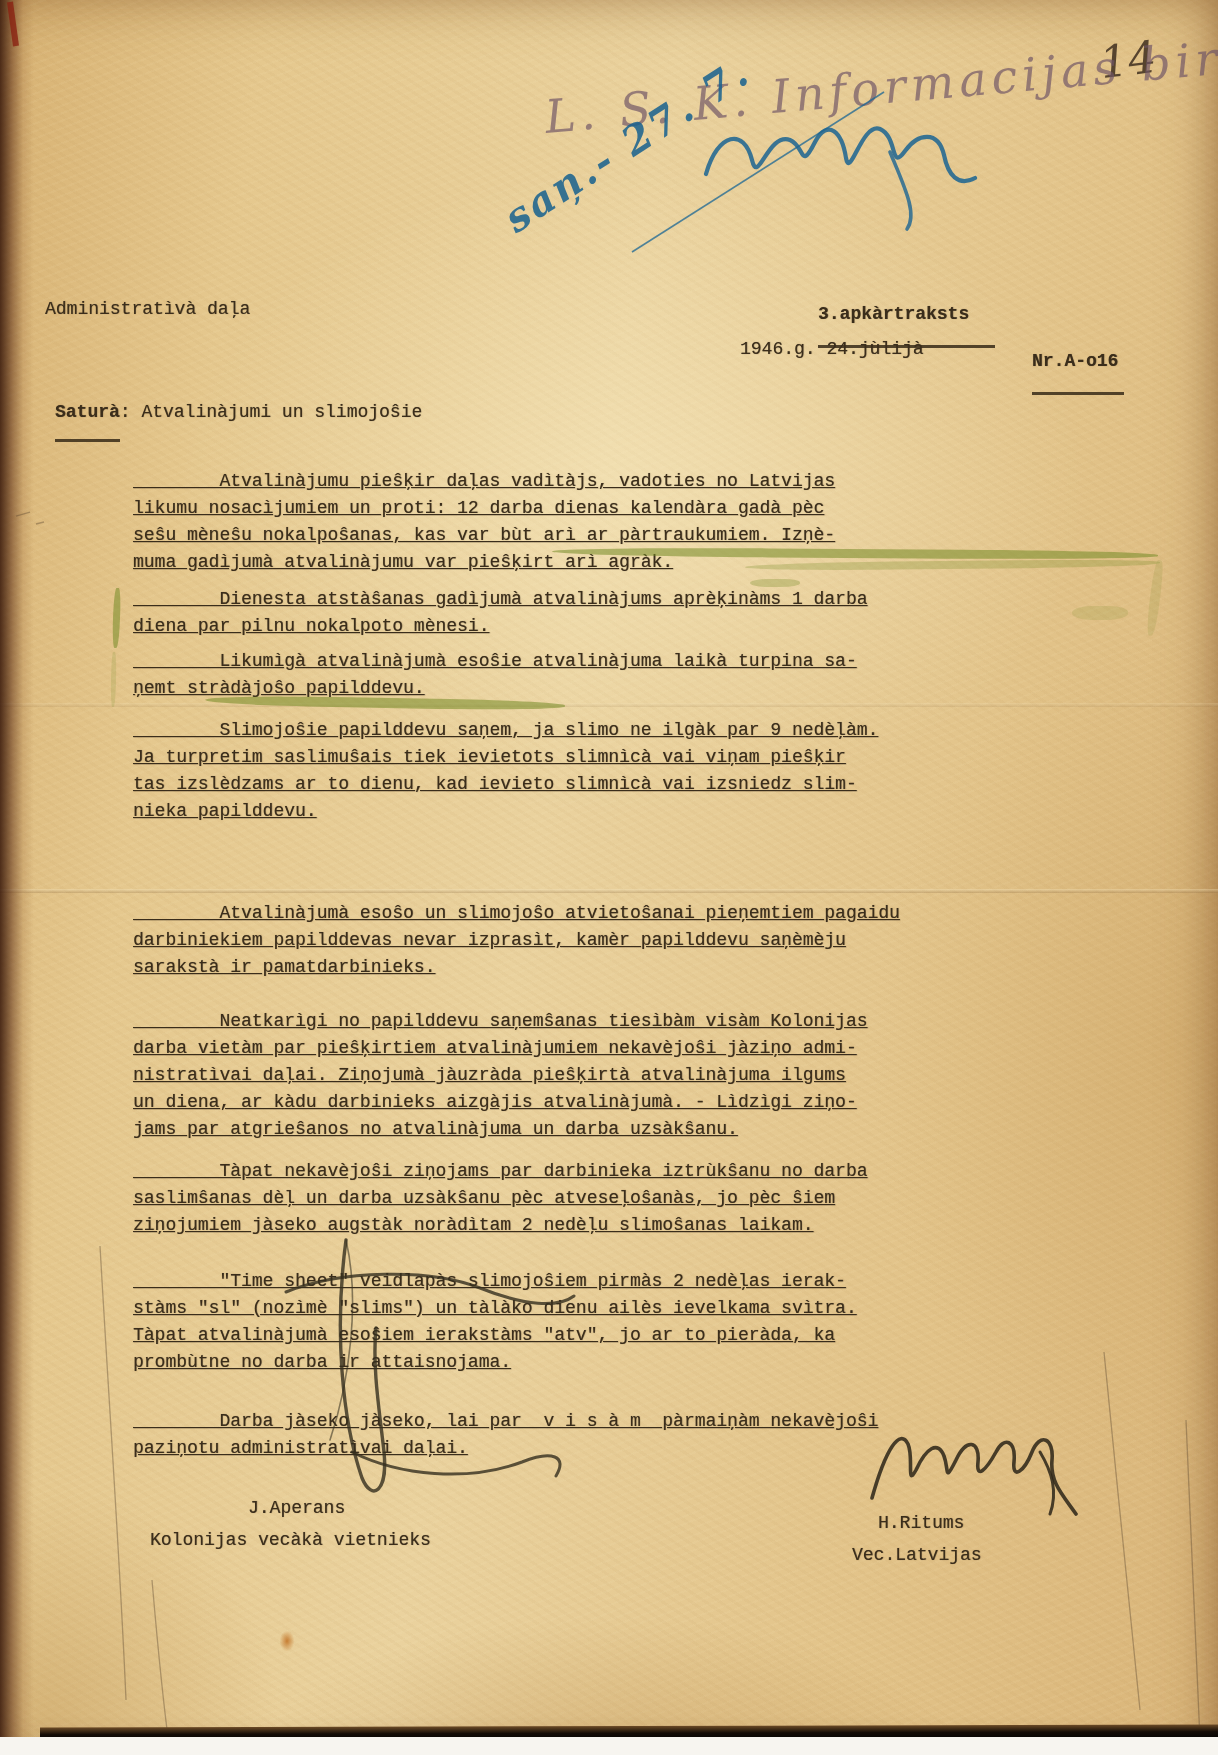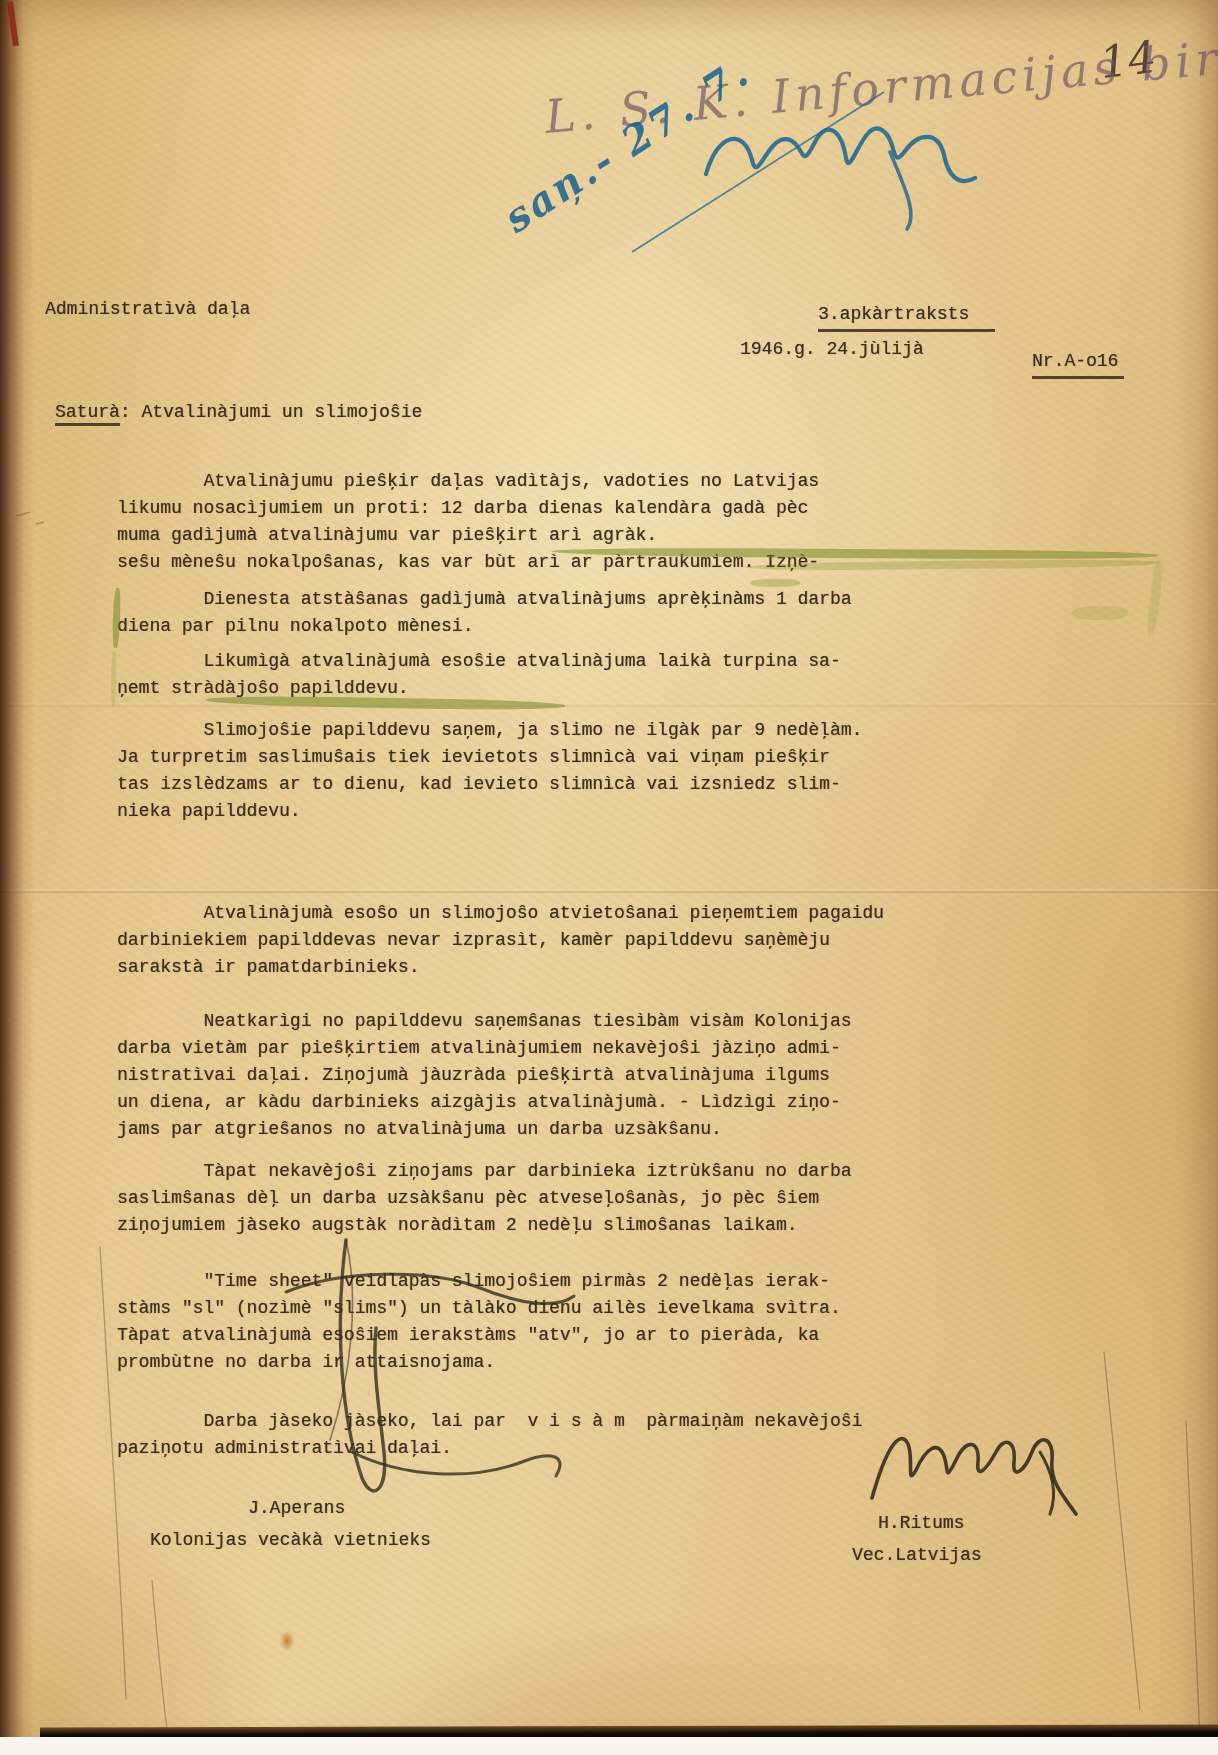--- a/index.html
+++ b/index.html
@@ -25,27 +25,27 @@
   .bottom-shadow{position:absolute;left:40px;top:1726px;width:1178px;height:13px;
     background:linear-gradient(#6b4a26, #140c06 55%, #070503);transform:rotate(-.15deg);}
   .bottom-white{position:absolute;left:0;top:1737px;width:1218px;height:18px;background:#f7f5f0;}
   .crease{position:absolute;left:0;width:100%;height:4px;
     background:linear-gradient(rgba(255,242,205,.45), rgba(110,75,35,.3));}
   .crease.c1{top:889px;opacity:.75;}
   .crease.c2{top:703px;opacity:.4;}
   
   .tw{position:absolute;font-size:18px;line-height:27px;color:#3a2d1b;white-space:pre;
       text-shadow:.4px .4px .8px rgba(58,44,26,.6);}
-  .u{border-bottom:3px solid rgba(55,42,24,.85);padding-bottom:1px;}
+  .u{border-bottom:3px solid rgba(55,42,24,.85);padding-bottom:17px;font-weight:bold;}
   .dept{left:45px;top:296px;}
   .doctype{left:818px;top:301px;padding-right:26px;}
   .docdate{left:740px;top:336px;text-align:right;}
   .docnum{left:1032px;top:348px;padding-right:6px;}
   .subject{left:55px;top:399px;}
-  .para{left:117px;}
+  .para{left:133px;text-decoration:underline;}
   .p1{top:468px;} .p2{top:586px;} .p3{top:648px;} .p4{top:717px;}
   .p5{top:900px;} .p6{top:1008px;} .p7{top:1158px;} .p8{top:1268px;} .p9{top:1408px;}
   .sigl-name{left:248px;top:1495px;}
   .sigl-title{left:150px;top:1527px;}
   .sigr-name{left:878px;top:1510px;}
   .sigr-title{left:852px;top:1542px;}
   
   .hand{position:absolute;font-family:"DejaVu Serif",serif;font-style:italic;white-space:nowrap;}
   .pagenum{left:1100px;top:34px;font-size:44px;color:rgba(62,46,30,.85);transform:rotate(-7deg);}
   .pencil-note{left:545px;top:90px;font-size:46px;letter-spacing:5px;
@@ -76,21 +76,21 @@
   <div class="hand pagenum">14</div>
   <div class="hand pencil-note">L. S. K. Informacijas birojs</div>
   <div class="hand blue-note">saņ.- 27. 7.</div>
 
   <div class="tw dept">Administratìvà daļa</div>
   <div class="tw doctype u">3.apkàrtraksts</div>
   <div class="tw docdate">1946.g. 24.jùlijà</div>
   <div class="tw docnum u">Nr.A-o16</div>
   <div class="tw subject"><span class="u">Saturà</span><span>: Atvalinàjumi un slimojoŝie</span></div>
 
-  <div class="tw para p1"><div>        Atvalinàjumu pieŝķir daļas vadìtàjs, vadoties no Latvijas</div><div>likumu nosacìjumiem un proti: 12 darba dienas kalendàra gadà pèc</div><div>muma gadìjumà atvalinàjumu var pieŝķirt arì agràk.</div><div>seŝu mèneŝu nokalpoŝanas, kas var bùt arì ar pàrtraukumiem. Izņè-</div></div>
+  <div class="tw para p1"><div>        Atvalinàjumu pieŝķir daļas vadìtàjs, vadoties no Latvijas</div><div>likumu nosacìjumiem un proti: 12 darba dienas kalendàra gadà pèc</div><div>seŝu mèneŝu nokalpoŝanas, kas var bùt arì ar pàrtraukumiem. Izņè-</div><div>muma gadìjumà atvalinàjumu var pieŝķirt arì agràk.</div></div>
   <div class="tw para p2"><div>        Dienesta atstàŝanas gadìjumà atvalinàjums aprèķinàms 1 darba</div><div>diena par pilnu nokalpoto mènesi.</div></div>
   <div class="tw para p3"><div>        Likumìgà atvalinàjumà esoŝie atvalinàjuma laikà turpina sa-</div><div>ņemt stràdàjoŝo papilddevu.</div></div>
   <div class="tw para p4"><div>        Slimojoŝie papilddevu saņem, ja slimo ne ilgàk par 9 nedèļàm.</div><div>Ja turpretim saslimuŝais tiek ievietots slimnìcà vai viņam pieŝķir</div><div>tas izslèdzams ar to dienu, kad ievieto slimnìcà vai izsniedz slim-</div><div>nieka papilddevu.</div></div>
   <div class="tw para p5"><div>        Atvalinàjumà esoŝo un slimojoŝo atvietoŝanai pieņemtiem pagaidu</div><div>darbiniekiem papilddevas nevar izprasìt, kamèr papilddevu saņèmèju</div><div>sarakstà ir pamatdarbinieks.</div></div>
   <div class="tw para p6"><div>        Neatkarìgi no papilddevu saņemŝanas tiesìbàm visàm Kolonijas</div><div>darba vietàm par pieŝķirtiem atvalinàjumiem nekavèjoŝi jàziņo admi-</div><div>nistratìvai daļai. Ziņojumà jàuzràda pieŝķirtà atvalinàjuma ilgums</div><div>un diena, ar kàdu darbinieks aizgàjis atvalinàjumà. - Lìdzìgi ziņo-</div><div>jams par atgrieŝanos no atvalinàjuma un darba uzsàkŝanu.</div></div>
   <div class="tw para p7"><div>        Tàpat nekavèjoŝi ziņojams par darbinieka iztrùkŝanu no darba</div><div>saslimŝanas dèļ un darba uzsàkŝanu pèc atveseļoŝanàs, jo pèc ŝiem</div><div>ziņojumiem jàseko augstàk noràdìtam 2 nedèļu slimoŝanas laikam.</div></div>
   <div class="tw para p8"><div>        "Time sheet" veidlapàs slimojoŝiem pirmàs 2 nedèļas ierak-</div><div>stàms "sl" (nozìmè "slims") un tàlàko dienu ailès ievelkama svìtra.</div><div>Tàpat atvalinàjumà esoŝiem ierakstàms "atv", jo ar to pieràda, ka</div><div>prombùtne no darba ir attaisnojama.</div></div>
   <div class="tw para p9"><div>        Darba jàseko jàseko, lai par  v i s à m  pàrmaiņàm nekavèjoŝi</div><div>paziņotu administratìvai daļai.</div></div>
 
   <div class="gmark g1"></div>

